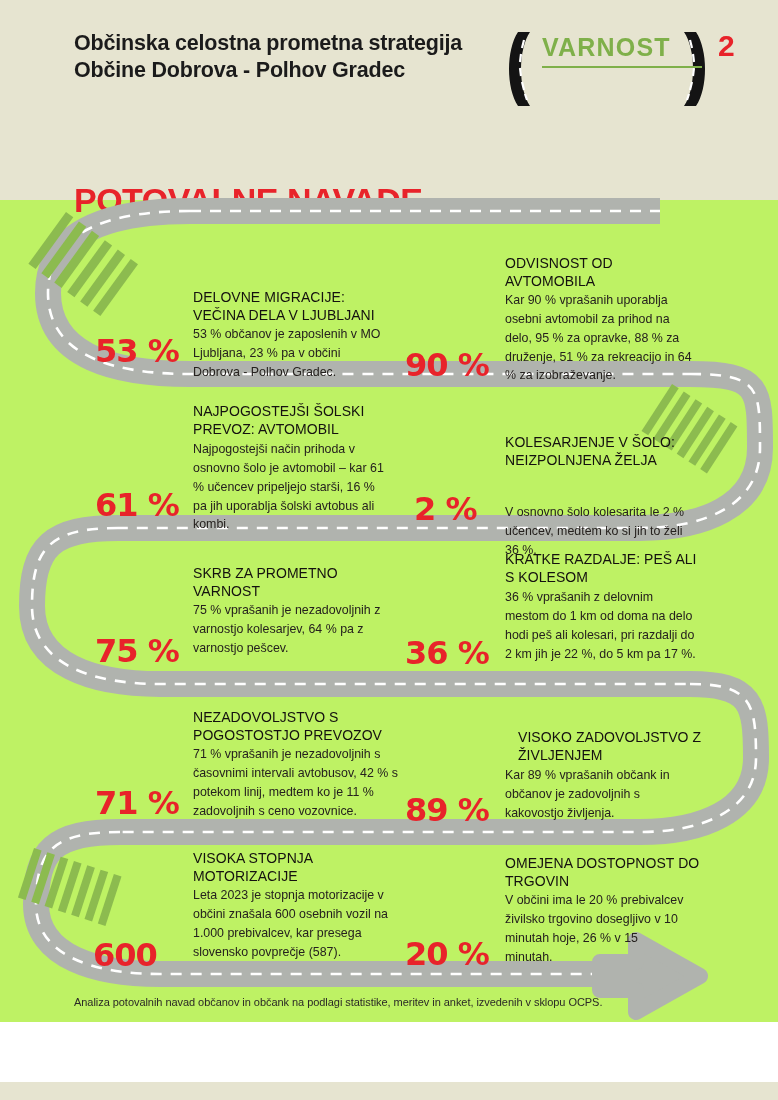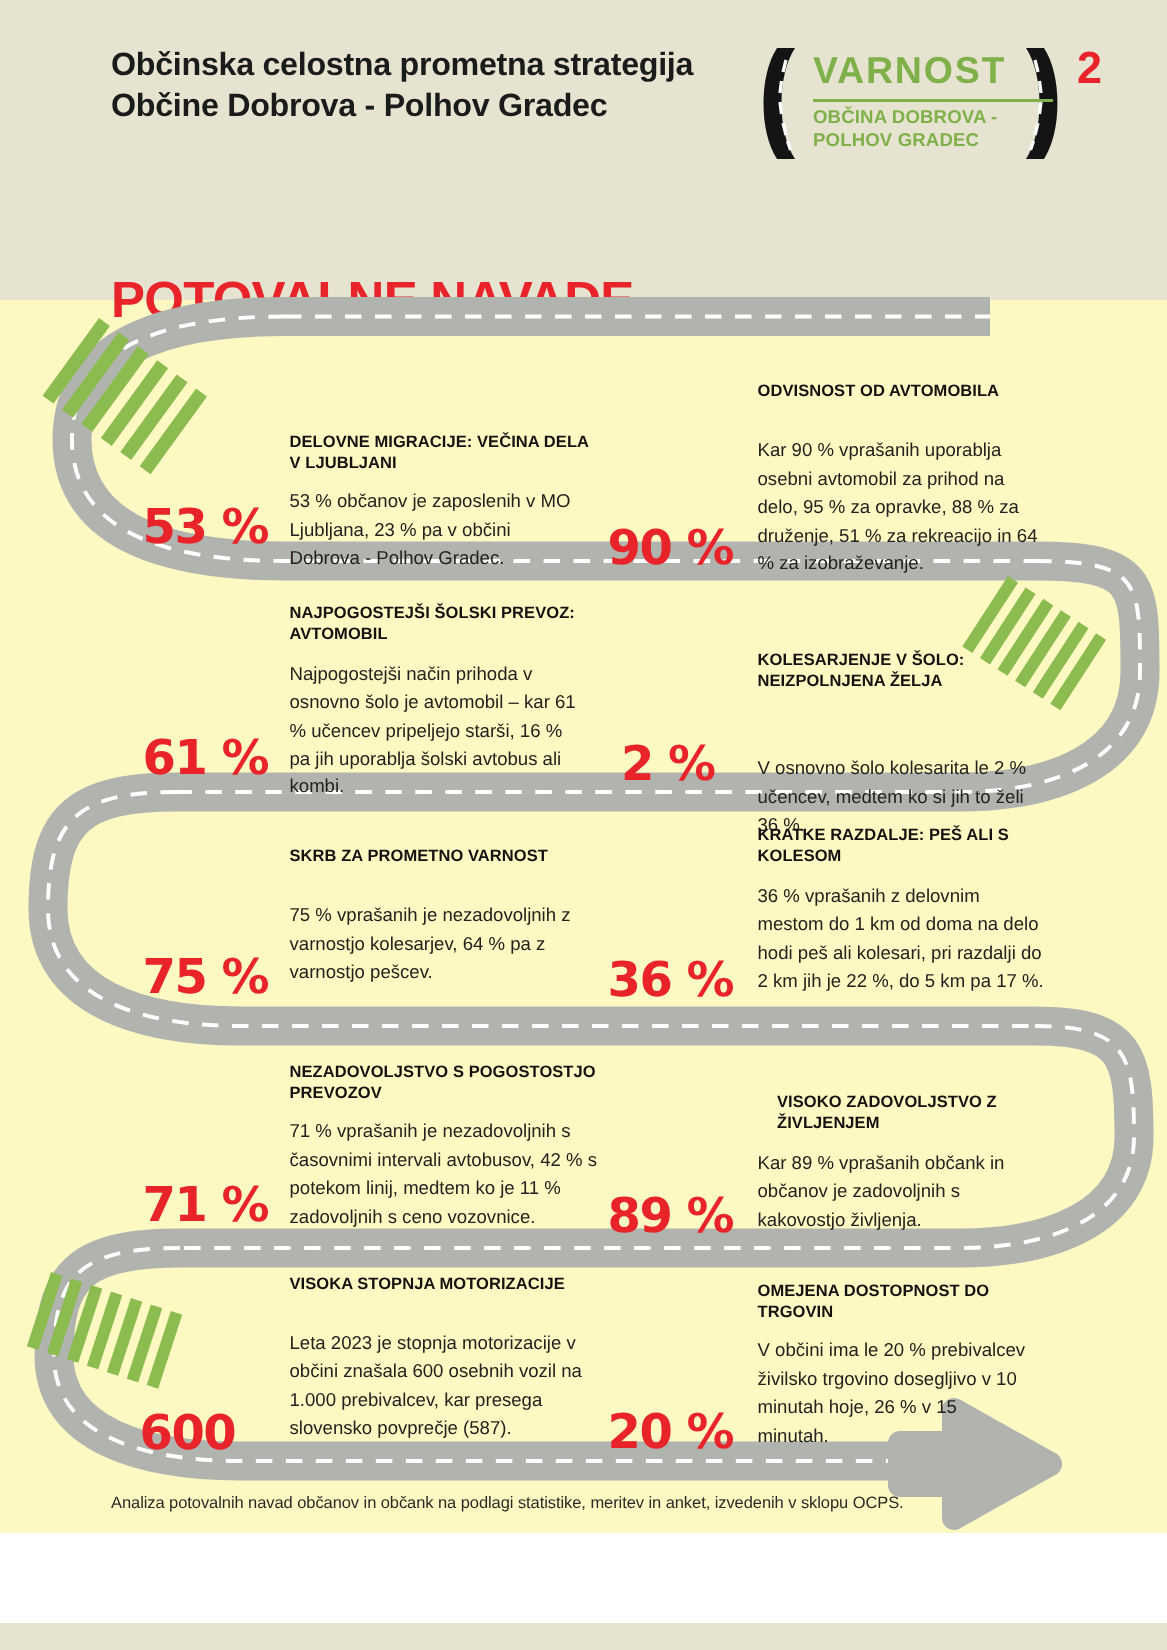--- a/index.html
+++ b/index.html
@@ -2,21 +2,21 @@
 <html><head>
 <meta charset="utf-8">
 <style>
   html,body{margin:0;padding:0;}
   body{
     width:778px;height:1100px;
     background:#ffffff;
     font-family:"Liberation Sans", sans-serif;
     position:relative;overflow:hidden;
   }
-  .page{position:relative;width:778px;height:1100px;background:#fef9c3;}
+  .page{position:relative;width:778px;height:1100px;background:#bef264;}
 
   
   .header{
     position:absolute;left:0;top:0;width:778px;height:200px;
     background:#e6e4d0;
   }
   .header-title{
     position:absolute;left:74px;top:30px;width:420px;
     font-size:21.5px;font-weight:bold;line-height:1.26;
     color:#1b1b1b;letter-spacing:-0.2px;
@@ -57,21 +57,21 @@
     position:absolute;
     font-family:"DejaVu Sans", sans-serif;
     font-weight:bold;color:#e8232a;
     font-size:32px;line-height:1;
     letter-spacing:-1px;
     white-space:nowrap;
     margin-top:22px;
   }
   .stat .head{
     position:absolute;
-    font-size:11px;font-weight:bold;color:#14110f;
+    font-size:14px;font-weight:normal;color:#14110f;
     line-height:1.25;letter-spacing:0.05px;
   }
   .stat .body{
     position:absolute;
     font-size:12.4px;color:#25211e;line-height:1.52;
   }
 
   
   .note{
     position:absolute;left:74px;top:996px;width:620px;
@@ -96,21 +96,20 @@
 
     <div class="logo">
       <svg width="250" height="82" viewBox="0 0 250 82">
         <path d="M18 4 C6 22 6 60 18 78 L30 78 C18 60 18 22 30 4 Z" fill="#141414"></path>
         <path d="M24 12 L22 20 M21 26 L20 34 M20 40 L21 48 M22 54 L24 62 M25 66 L27 72" stroke="#ffffff" stroke-width="2.2" fill="none"></path>
         <path d="M196 4 C208 22 208 60 196 78 L184 78 C196 60 196 22 184 4 Z" fill="#141414"></path>
         <path d="M190 12 L192 20 M193 26 L194 34 M194 40 L193 48 M192 54 L190 62 M189 66 L187 72" stroke="#ffffff" stroke-width="2.2" fill="none"></path>
       </svg>
       <div class="logo-varnost">VARNOST</div>
       <div class="logo-rule"></div>
-      <div class="logo-sub">OBČINA DOBROVA - POLHOV GRADEC</div>
       <div class="logo-two">2</div>
     </div>
   </div>
 
   <div class="road-layer">
     <svg width="778" height="830" viewBox="0 0 778 830">
 
       <g fill="none" stroke="#b0b3ae" stroke-width="26" stroke-linecap="butt" stroke-linejoin="round">
 
         <path d="M190 13 L660 13"></path>

